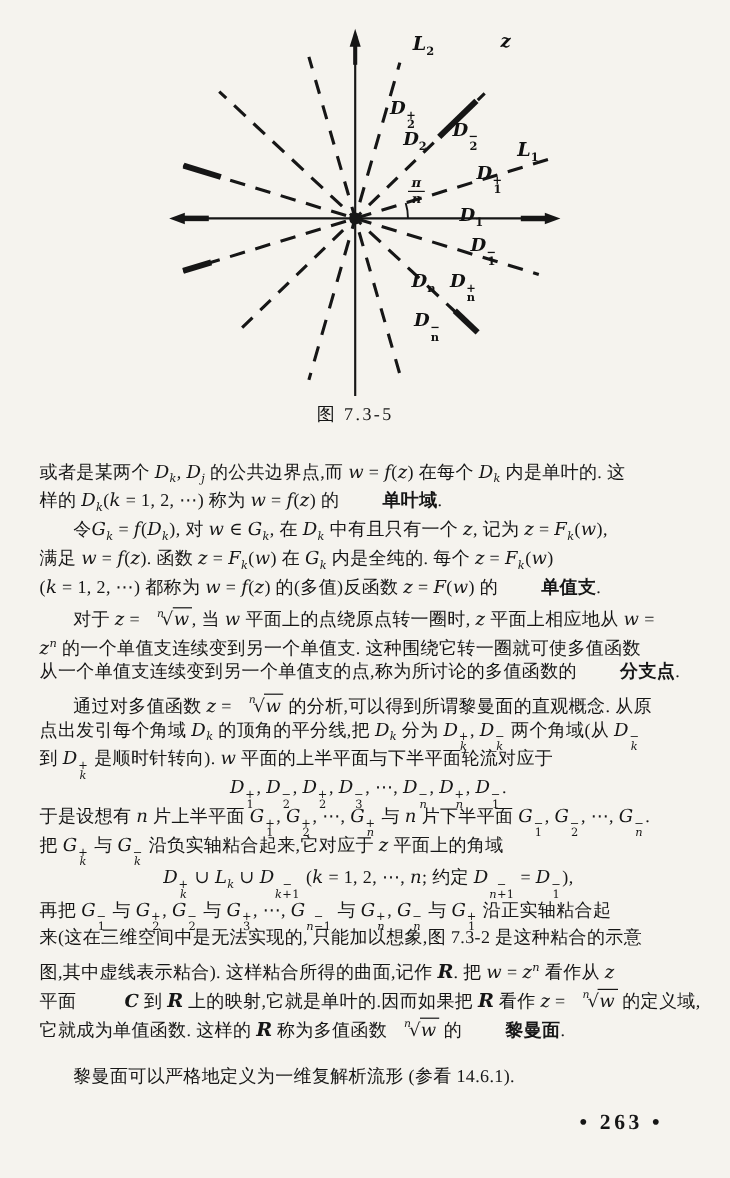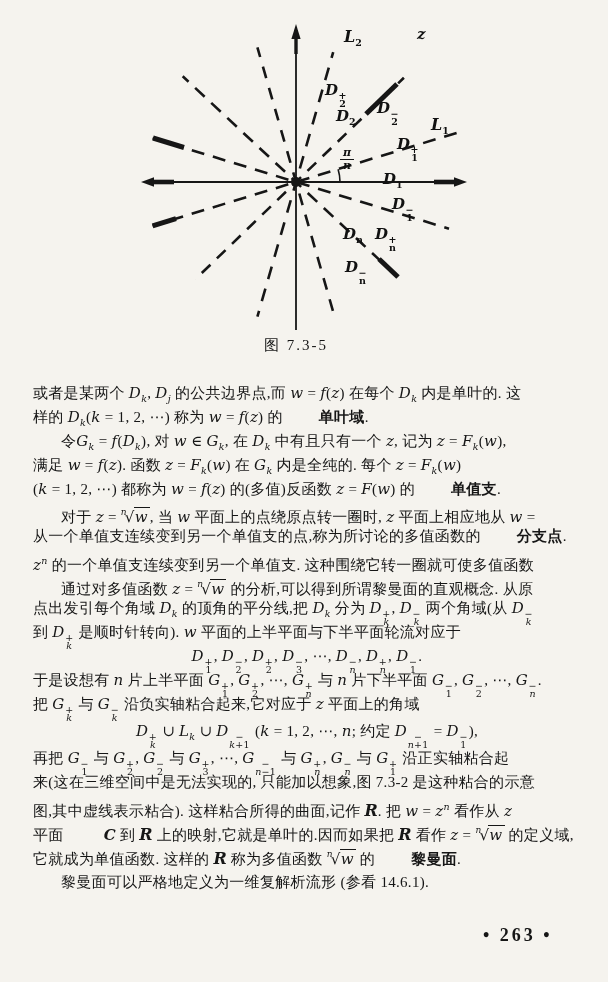--- a/index.html
+++ b/index.html
@@ -57,28 +57,28 @@
   .body-text{
     position:absolute;left:33px;top:382px;width:548px;
     font-size:15px;
     line-height:23.9px;
     letter-spacing:0.3px;
   }
   .line{white-space:nowrap;height:23.9px;}
   .line.i{text-indent:28px;}
   .line.c{text-align:center;}
   .line.sp{margin-top:4px;margin-bottom:3px;}
-  .line.last{margin-top:4px;}
+  .line.last{margin-top:20px;}
   .line b{font-weight:800;padding-left:36px;}
   .line i{font-family:"DejaVu Serif",serif;}
   .line sub{font-size:9.5px;}
   .line sup{font-size:9.5px;}
 
   
-  .rad{white-space:nowrap;font-family:"DejaVu Serif",serif;}
+  .rad{white-space:nowrap;font-family:"DejaVu Serif",serif;margin-left:10px;}
   .rad .rn{font-size:9px;font-style:italic;vertical-align:7px;margin-right:-2px;}
   .rad .rs{font-style:normal;}
   .rad .rol{border-top:1.3px solid #161616;padding:0 2px 0 1px;font-style:italic;margin-left:-1px;}
 
   
   .scr{
     font-family:"DejaVu Serif",serif;
     font-style:italic;font-weight:bold;font-size:16px;
     letter-spacing:0;
   }
@@ -164,22 +164,22 @@
     <div class="fig-caption">图  7.3-5</div>
   </div>
 
   <div class="body-text" id="body-lines">
       <div class="line n">或者是某两个 <i>D</i><sub><i>k</i></sub>, <i>D</i><sub><i>j</i></sub> 的公共边界点,而 <i>w</i> = <i>f</i>(<i>z</i>) 在每个 <i>D</i><sub><i>k</i></sub> 内是单叶的. 这</div>
       <div class="line n">样的 <i>D</i><sub><i>k</i></sub>(<i>k</i> = 1, 2, ⋯) 称为 <i>w</i> = <i>f</i>(<i>z</i>) 的<b>单叶域</b>.</div>
       <div class="line i">令<i>G</i><sub><i>k</i></sub> = <i>f</i>(<i>D</i><sub><i>k</i></sub>), 对 <i>w</i> ∈ <i>G</i><sub><i>k</i></sub>, 在 <i>D</i><sub><i>k</i></sub> 中有且只有一个 <i>z</i>, 记为 <i>z</i> = <i>F</i><sub><i>k</i></sub>(<i>w</i>),</div>
       <div class="line n">满足 <i>w</i> = <i>f</i>(<i>z</i>). 函数 <i>z</i> = <i>F</i><sub><i>k</i></sub>(<i>w</i>) 在 <i>G</i><sub><i>k</i></sub> 内是全纯的. 每个 <i>z</i> = <i>F</i><sub><i>k</i></sub>(<i>w</i>)</div>
       <div class="line n">(<i>k</i> = 1, 2, ⋯) 都称为 <i>w</i> = <i>f</i>(<i>z</i>) 的(多值)反函数 <i>z</i> = <i>F</i>(<i>w</i>) 的<b>单值支</b>.</div>
       <div class="line i">对于 <i>z</i> = <span class="rad"><sup class="rn">n</sup><span class="rs">√</span><span class="rol"><i>w</i></span></span>, 当 <i>w</i> 平面上的点绕原点转一圈时, <i>z</i> 平面上相应地从 <i>w</i> =</div>
+      <div class="line n"><i>z</i><sup><i>n</i></sup> 的一个单值支连续变到另一个单值支. 这种围绕它转一圈就可使多值函数</div>
       <div class="line n">从一个单值支连续变到另一个单值支的点,称为所讨论的多值函数的<b>分支点</b>.</div>
-      <div class="line n"><i>z</i><sup><i>n</i></sup> 的一个单值支连续变到另一个单值支. 这种围绕它转一圈就可使多值函数</div>
       <div class="line i">通过对多值函数 <i>z</i> = <span class="rad"><sup class="rn">n</sup><span class="rs">√</span><span class="rol"><i>w</i></span></span> 的分析,可以得到所谓黎曼面的直观概念. 从原</div>
       <div class="line n">点出发引每个角域 <i>D</i><sub><i>k</i></sub> 的顶角的平分线,把 <i>D</i><sub><i>k</i></sub> 分为 <i>D</i><span class="vv">
           <span>+</span>
           <span><i>k</i></span>
         </span>, <i>D</i><span class="vv">
           <span>−</span>
           <span><i>k</i></span>
         </span> 两个角域(从 <i>D</i><span class="vv">
           <span>−</span>
           <span><i>k</i></span>

